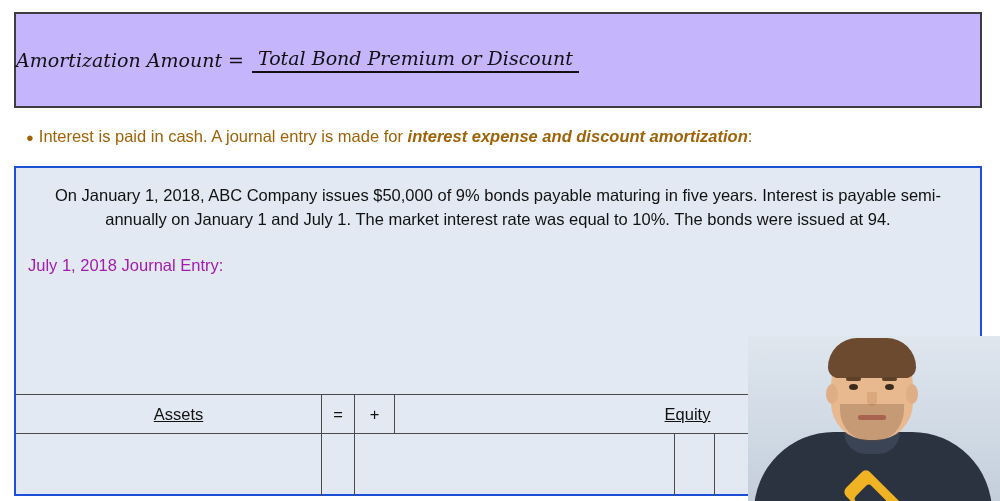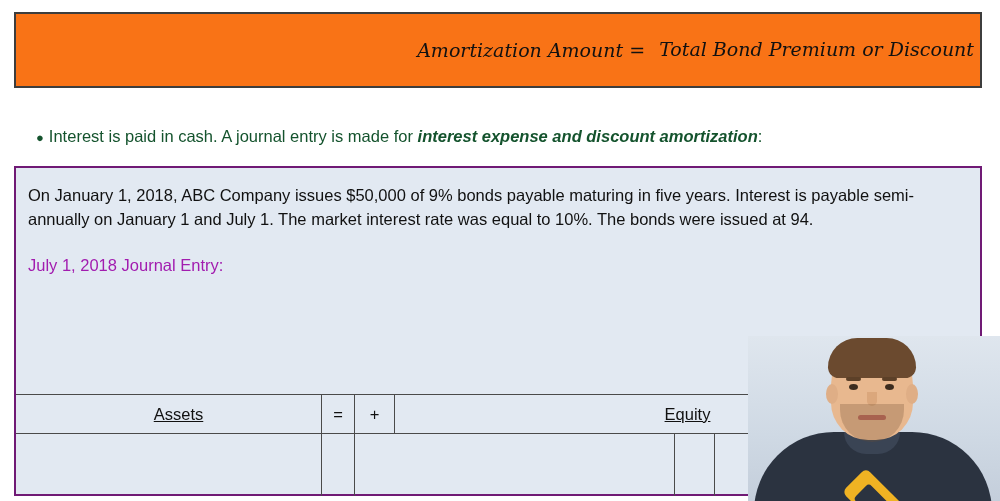--- a/index.html
+++ b/index.html
@@ -15,88 +15,89 @@
     font-family: "Liberation Sans", sans-serif;
     color: #1a1a1a;
   }
 
   
   .formula-banner {
     position: absolute;
     left: 14px;
     top: 12px;
     width: 968px;
-    height: 76px;
-    background: #f97316;
+    height: 96px;
+    background: #c4b5fd;
     border: 2px solid #3d3d3d;
     box-sizing: border-box;
     display: flex;
     align-items: center;
-    justify-content: flex-end;
+    justify-content: flex-start;
   }
   .formula {
     display: flex;
     align-items: center;
     font-family: "DejaVu Serif", serif;
     font-style: italic;
     font-size: 19px;
     color: #111;
     white-space: nowrap;
   }
   .formula .lhs {
     margin-right: 8px;
   }
   .fraction {
     display: inline-flex;
-    flex-direction: row;
+    flex-direction: column;
     align-items: center;
     vertical-align: middle;
     font-style: italic;
   }
   .fraction .num {
     padding: 0 6px 2px 6px;
   }
   .fraction .bar {
     width: 100%;
     height: 2px;
     background: #111;
   }
   .fraction .den {
     padding: 2px 6px 0 6px;
   }
 
   
   .bullet-line {
     position: absolute;
-    left: 36px;
+    left: 26px;
     top: 127px;
     font-size: 16.5px;
-    color: #14532d;
+    color: #a16207;
     white-space: nowrap;
   }
   .bullet-line .dot {
     font-size: 13px;
     vertical-align: middle;
     margin-right: 5px;
   }
   .bullet-line .em {
     font-weight: bold;
     font-style: italic;
   }
 
   
   .problem-box {
     position: absolute;
     left: 14px;
     top: 166px;
     width: 968px;
     height: 330px;
     background: #e2e9f2;
-    border: 2px solid #701a75;
+    border: 2px solid #1d4ed8;
     box-sizing: border-box;
+    text-align: center;
   }
   .problem-text {
     position: absolute;
     left: 12px;
     top: 16px;
     width: 940px;
     font-size: 16.5px;
     line-height: 1.45;
     color: #111;
   }

